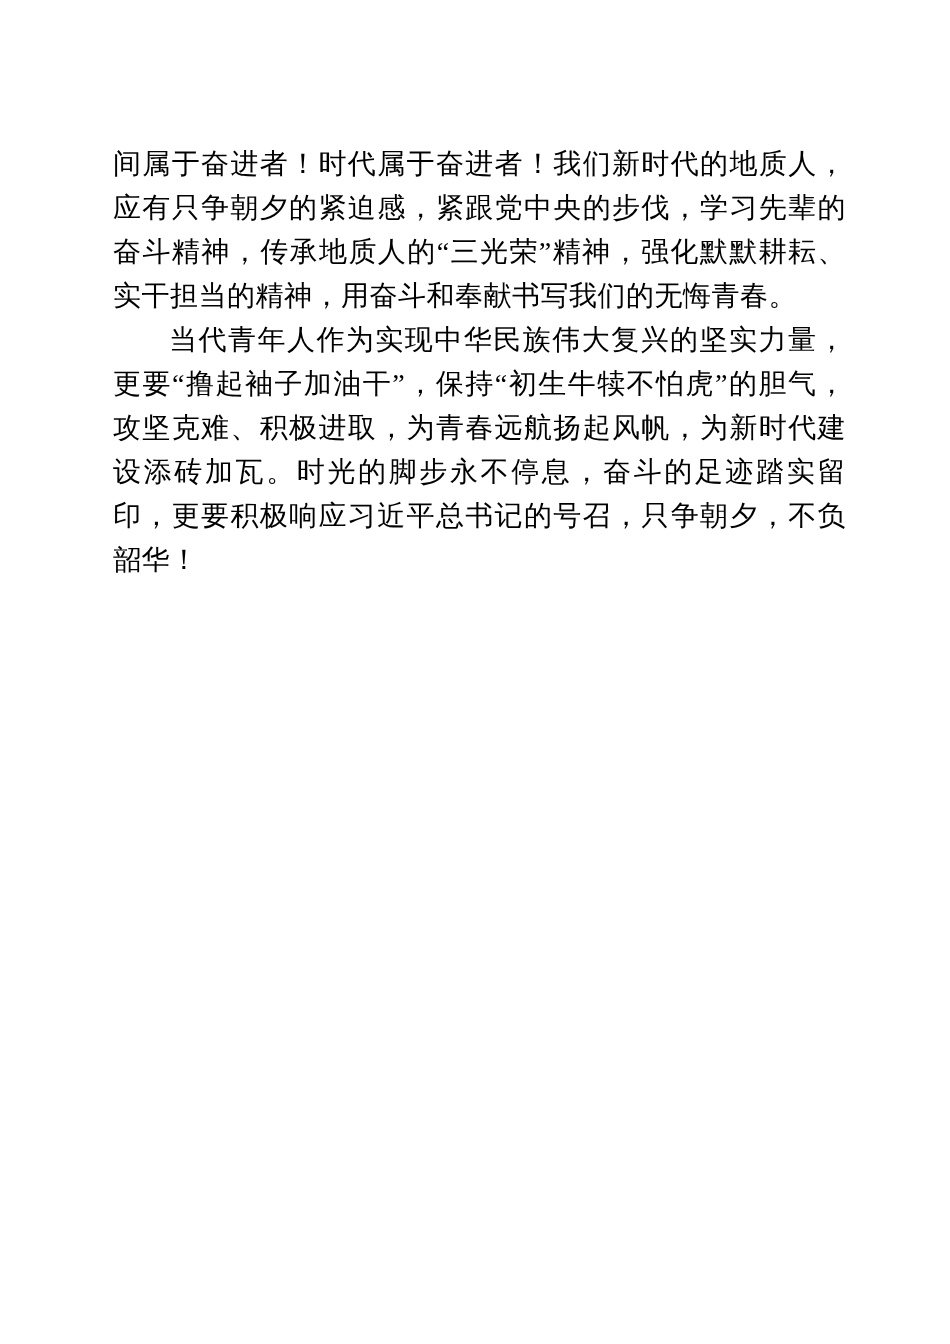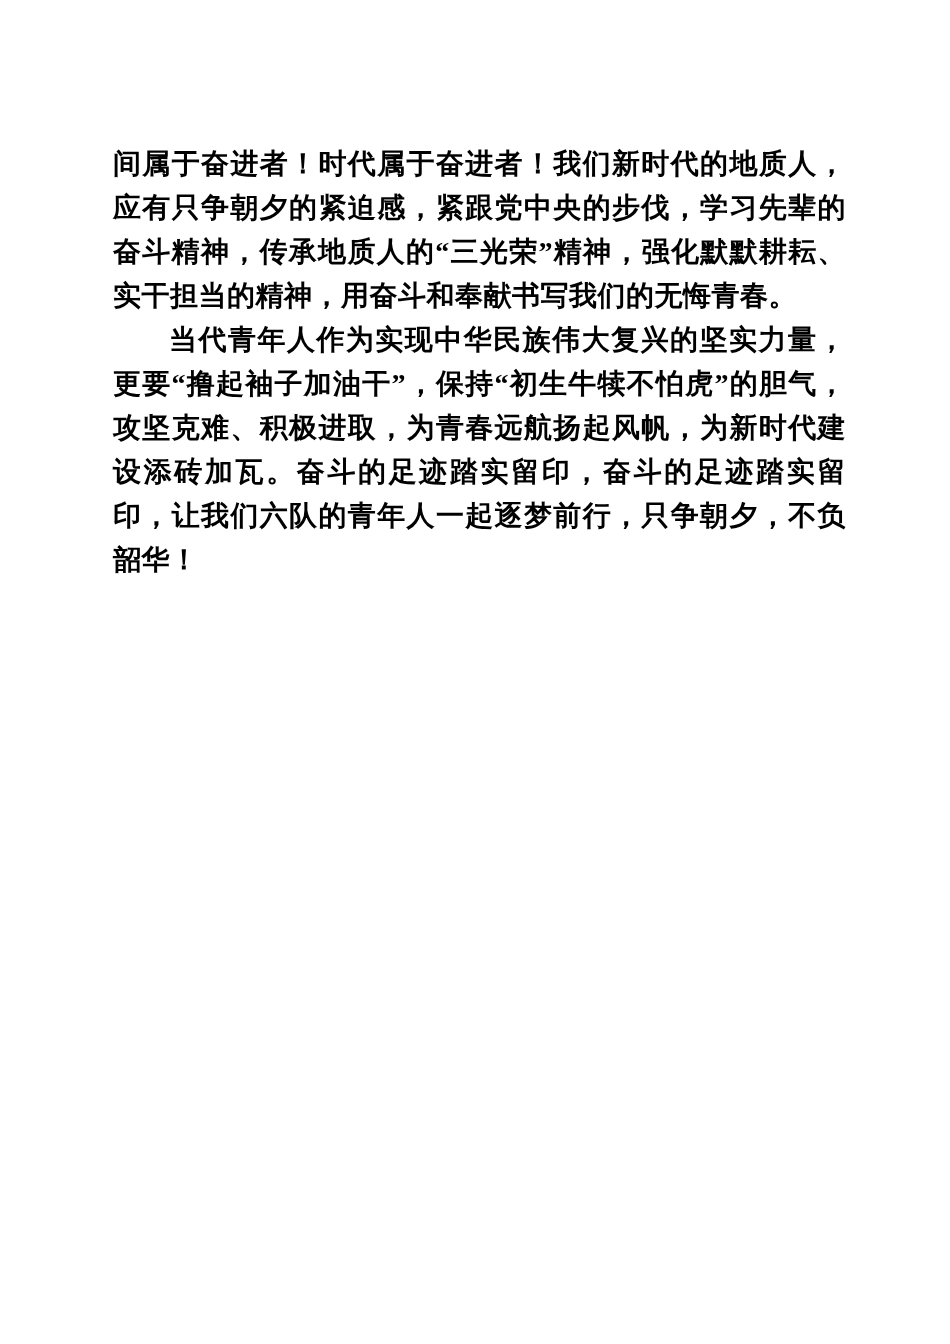--- a/index.html
+++ b/index.html
@@ -22,26 +22,26 @@
   .para {
     margin: 0;
     padding: 0;
     font-family: "Liberation Serif", "DejaVu Serif", serif;
     font-size: 28px;
     line-height: 44px;
     color: #000000;
     text-align: justify;
     text-justify: inter-ideograph;
     text-indent: 2em;
-    font-weight: 700;
+    font-weight: 400;
     letter-spacing: 0.5px;
   }
   .para.continued {
     text-indent: 0;
   }
 </style>
 </head>
 <body>
 
 <div class="doc-page">
   <p class="para continued">间属于奋进者！时代属于奋进者！我们新时代的地质人，应有只争朝夕的紧迫感，紧跟党中央的步伐，学习先辈的奋斗精神，传承地质人的“三光荣”精神，强化默默耕耘、实干担当的精神，用奋斗和奉献书写我们的无悔青春。</p>
-  <p class="para">当代青年人作为实现中华民族伟大复兴的坚实力量，更要“撸起袖子加油干”，保持“初生牛犊不怕虎”的胆气，攻坚克难、积极进取，为青春远航扬起风帆，为新时代建设添砖加瓦。奋斗的足迹踏实留印，奋斗的足迹踏实留印，让我们六队的青年人一起逐梦前行，只争朝夕，不负韶华！</p>
+  <p class="para">当代青年人作为实现中华民族伟大复兴的坚实力量，更要“撸起袖子加油干”，保持“初生牛犊不怕虎”的胆气，攻坚克难、积极进取，为青春远航扬起风帆，为新时代建设添砖加瓦。时光的脚步永不停息，奋斗的足迹踏实留印，更要积极响应习近平总书记的号召，只争朝夕，不负韶华！</p>
 </div>
 
 </body></html>

